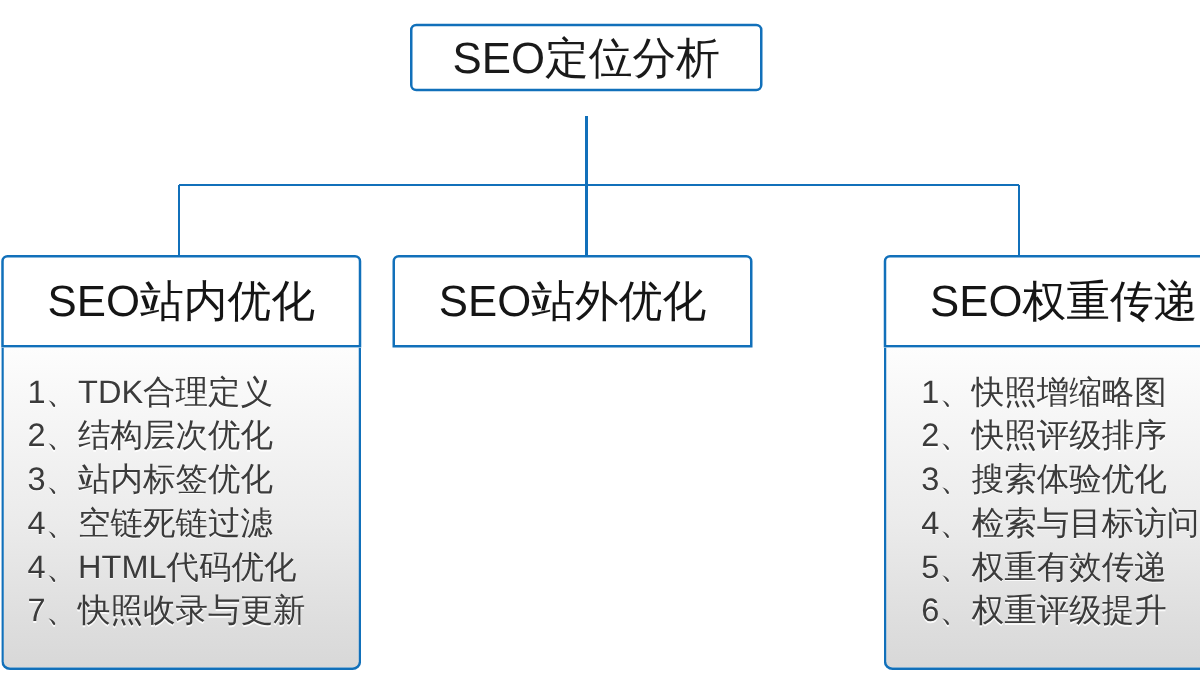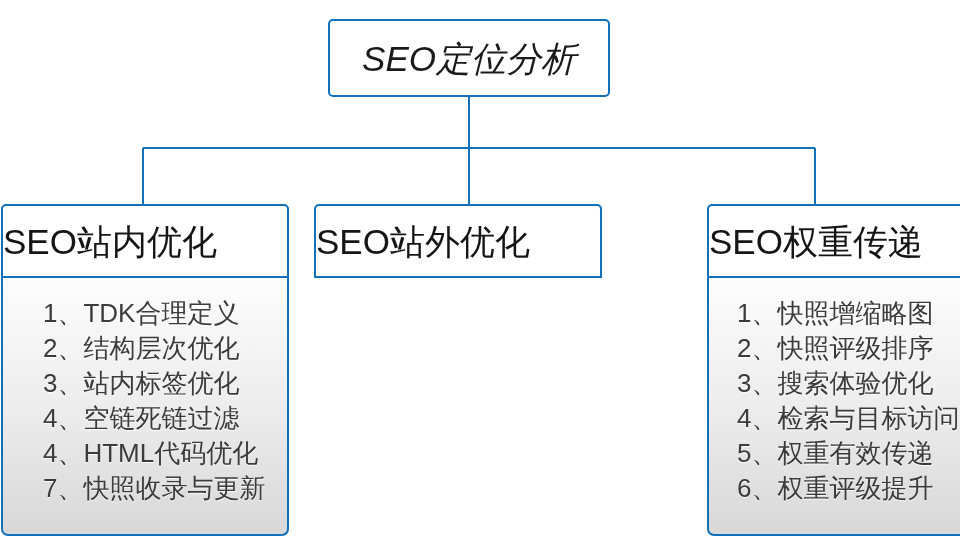--- a/index.html
+++ b/index.html
@@ -27,29 +27,28 @@
     width: 960px;
     height: 550px;
     pointer-events: none;
   }
   
   .root-node {
     position: absolute;
     left: 328px;
     top: 19px;
     width: 282px;
-    height: 78px;
+    height: 54px;
     box-sizing: border-box;
     background: #ffffff;
     border: 2px solid #1170ba;
     border-radius: 5px;
     display: flex;
     align-items: center;
     justify-content: center;
-    font-style: italic;
   }
   .root-title {
     font-size: 35px;
     color: #1a1a1a;
     letter-spacing: 0px;
     white-space: nowrap;
     line-height: 1;
   }
   
   .branch {
@@ -64,20 +63,21 @@
 
   .branch-head {
     position: relative;
     box-sizing: border-box;
     height: 74px;
     background: #ffffff;
     border: 2px solid #1170ba;
     border-radius: 5px 5px 0 0;
     display: flex;
     align-items: center;
+    justify-content: center;
   }
   .branch-title {
     font-size: 35px;
     color: #151515;
     white-space: nowrap;
     line-height: 1;
   }
   .branch-body {
     position: relative;
     box-sizing: border-box;
@@ -92,21 +92,21 @@
   .item-list {
     margin: 0;
     padding: 0;
     list-style: none;
   }
   .item {
     font-size: 26px;
     color: #3b3b3b;
     line-height: 35px;
     height: 35px;
-    padding-left: 40px;
+    padding-left: 19px;
     white-space: nowrap;
     text-shadow: 0 1px 0 rgba(255,255,255,0.85);
   }
   .branch-3 .item { padding-left: 28px; }
 </style>
 </head>
 <body>
 
 <div id="diagram">
 

